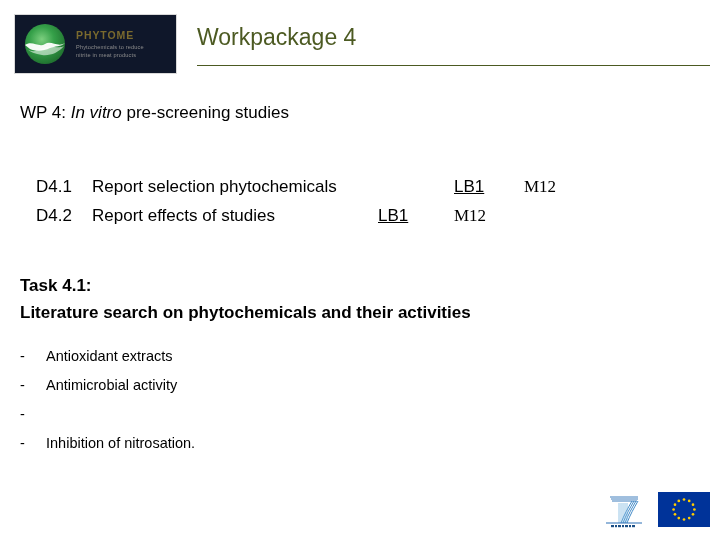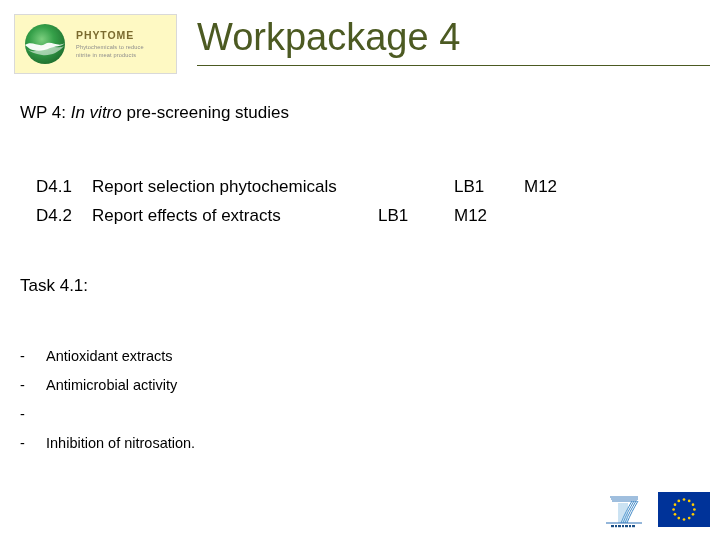--- a/index.html
+++ b/index.html
@@ -21,21 +21,21 @@
     position: absolute;
     left: 0; top: 0;
     width: 720px; height: 80px;
   }
 
   #brand-logo-box {
     position: absolute;
     left: 14px; top: 14px;
     width: 163px; height: 60px;
     border: 1px solid #d9d9d9;
-    background: #fef9c3;
+    background: #0f172a;
     box-sizing: border-box;
     display: flex;
     align-items: center;
     justify-content: space-between;
   }
   #brand-globe-icon {
     width: 46px; height: 46px;
     margin-left: 7px;
     flex: 0 0 auto;
     position: relative;
@@ -57,21 +57,21 @@
     color: #8c8c8c;
     line-height: 8.2px;
     margin-top: 2px;
     letter-spacing: 0.15px;
   }
 
   #slide-title {
     position: absolute;
     left: 197px; top: 18px;
     width: 513px;
-    font-size: 38px;
+    font-size: 23px;
     color: #4c5a22;
     line-height: 38px;
     white-space: nowrap;
   }
   #title-rule {
     position: absolute;
     left: 197px; top: 65px;
     width: 513px; height: 0;
     border-top: 1.4px solid #4c5a22;
   }
@@ -100,32 +100,33 @@
   .deliverable-row {
     display: block;
     height: 29px;
     font-size: 17px;
     line-height: 29px;
     white-space: nowrap;
     position: relative;
   }
   .col-id     { position: absolute; left: 16px;   }
   .col-desc   { position: absolute; left: 72px;  }
-  .col-partner{ position: absolute; }
-  .col-month  { position: absolute; }
+  .col-partner{ position: absolute; text-decoration: underline; }
+  .col-month  { position: absolute; font-family: Liberation Serif, serif; }
 
   .deliverable-row.r1 .col-partner { left: 434px; }
   .deliverable-row.r1 .col-month   { left: 504px; }
   .deliverable-row.r2 .col-partner { left: 358px; }
   .deliverable-row.r2 .col-month   { left: 434px; }
 
   #task-block {
     position: absolute;
     left: 20px; top: 192px;
     width: 660px;
+    font-weight: bold;
   }
   .task-line {
     font-size: 17px;
     line-height: 27px;
     white-space: nowrap;
     display: block;
   }
 
   #activity-list {
     position: absolute;
@@ -199,28 +200,29 @@
 
   <div id="deliverables-table">
     <div class="deliverable-row r1">
       <span class="col-id">D4.1</span>
       <span class="col-desc">Report selection phytochemicals</span>
       <span class="col-partner">LB1</span>
       <span class="col-month">M12</span>
     </div>
     <div class="deliverable-row r2">
       <span class="col-id">D4.2</span>
-      <span class="col-desc">Report effects of extracts</span>
+      <span class="col-desc">Report effects of studies</span>
       <span class="col-partner">LB1</span>
       <span class="col-month">M12</span>
     </div>
   </div>
 
   <div id="task-block">
     <span class="task-line">Task 4.1:</span>
+    <span class="task-line">Literature search on phytochemicals and their activities</span>
   </div>
 
   <div id="activity-list">
     <div class="activity-item">
       <span class="activity-bullet">-</span>
       <span class="activity-label">Antioxidant extracts</span>
     </div>
     <div class="activity-item">
       <span class="activity-bullet">-</span>
       <span class="activity-label">Antimicrobial activity</span>

